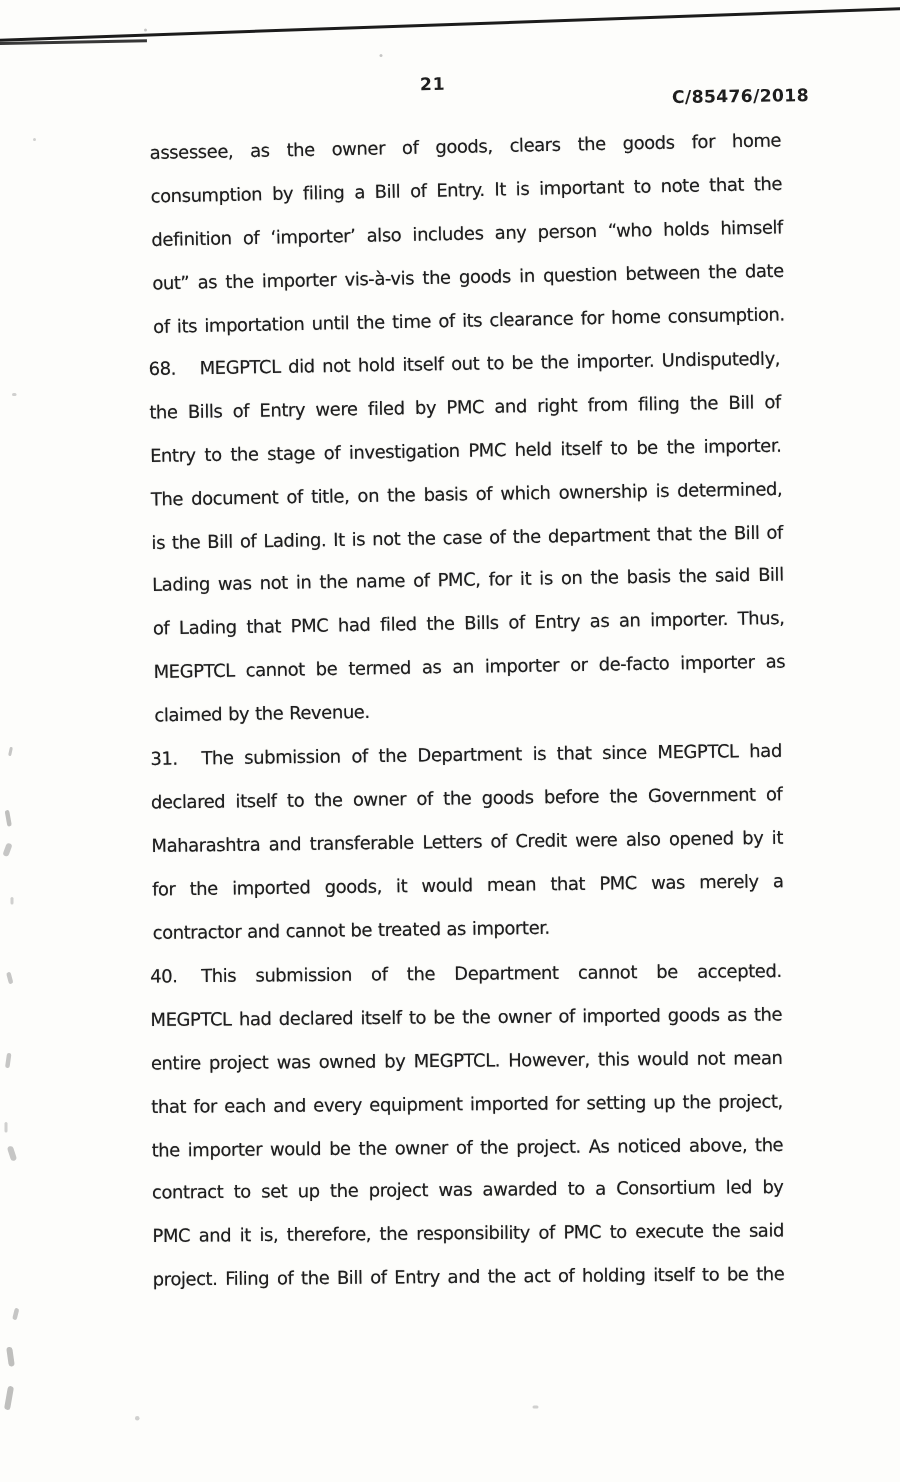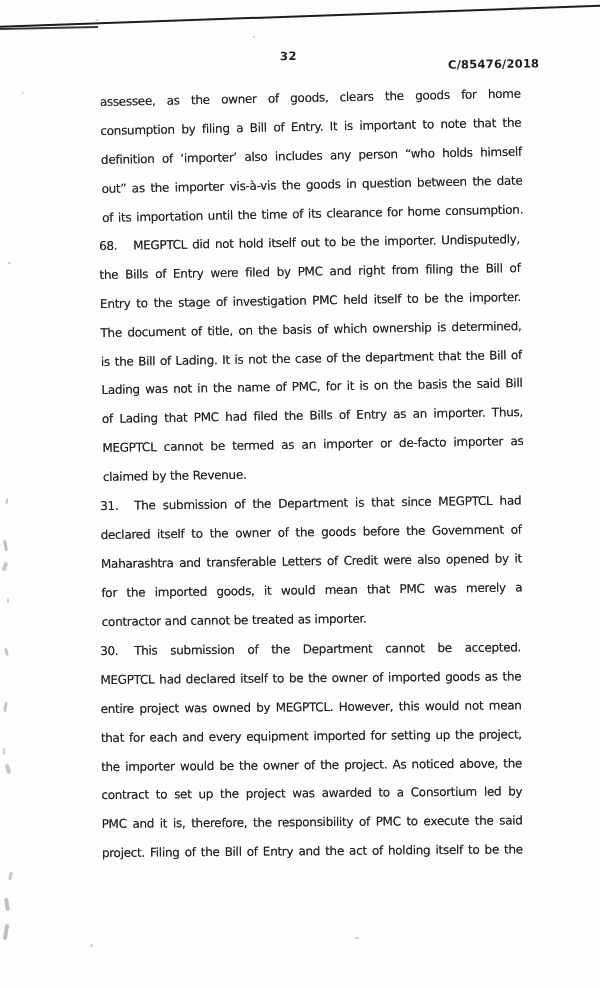--- a/index.html
+++ b/index.html
@@ -54,21 +54,21 @@
   .smudge { position:absolute; background:#4a4a4a; border-radius:2px; }
 </style>
 </head>
 <body>
 
 <div class="page">
 
   <div class="topline"></div>
   <div class="topline2"></div>
 
-  <span class="header-pageno">32</span>
+  <span class="header-pageno">21</span>
   <span class="header-caseno">C/85476/2018</span>
 
   <div class="content" id="content">
       <div class="para para0">
         <div class="line">assessee, as the owner of goods, clears the goods for home</div>
         <div class="line">consumption by filing a Bill of Entry. It is important to note that the</div>
         <div class="line">definition of ‘importer’ also includes any person “who holds himself</div>
         <div class="line">out” as the importer vis-à-vis the goods in question between the date</div>
         <div class="line">of its importation until the time of its clearance for home consumption.</div>
       </div>
@@ -84,21 +84,21 @@
         <div class="line short">claimed by the Revenue.</div>
       </div>
       <div class="para para2">
         <div class="line"><span class="pnum">31.</span>The submission of the Department is that since MEGPTCL had</div>
         <div class="line">declared itself to the owner of the goods before the Government of</div>
         <div class="line">Maharashtra and transferable Letters of Credit were also opened by it</div>
         <div class="line">for the imported goods, it would mean that PMC was merely a</div>
         <div class="line short">contractor and cannot be treated as importer.</div>
       </div>
       <div class="para para3">
-        <div class="line"><span class="pnum">30.</span>This submission of the Department cannot be accepted.</div>
+        <div class="line"><span class="pnum">40.</span>This submission of the Department cannot be accepted.</div>
         <div class="line">MEGPTCL had declared itself to be the owner of imported goods as the</div>
         <div class="line">entire project was owned by MEGPTCL. However, this would not mean</div>
         <div class="line">that for each and every equipment imported for setting up the project,</div>
         <div class="line">the importer would be the owner of the project. As noticed above, the</div>
         <div class="line">contract to set up the project was awarded to a Consortium led by</div>
         <div class="line">PMC and it is, therefore, the responsibility of PMC to execute the said</div>
         <div class="line">project. Filing of the Bill of Entry and the act of holding itself to be the</div>
       </div>
     </div>
 

